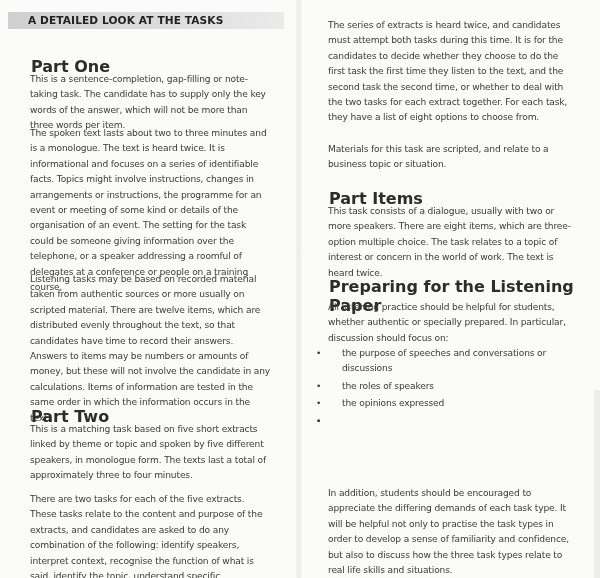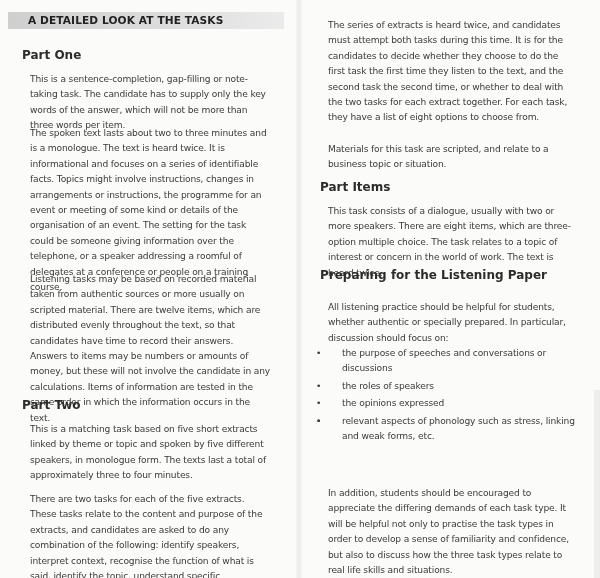--- a/index.html
+++ b/index.html
@@ -16,22 +16,22 @@
   .banner {
     position:absolute; left:8px; top:12px; width:276px; height:17px;
     background:linear-gradient(90deg,#cfcfcf 0%,#dcdcdc 55%,#ebebeb 100%);
   }
   .banner-text {
     position:absolute; left:18px; top:14px;
     font-family:"DejaVu Sans", sans-serif; font-weight:bold;
     font-size:10.6px; letter-spacing:0.1px; color:#222;margin-left:10px;
   }
   h3 {
-    margin:4px; font-family:"DejaVu Sans", sans-serif; font-weight:bold;
-    font-size:12px; color:#2c2c2c; position:absolute;
+    margin:13px; font-family:"DejaVu Sans", sans-serif; font-weight:bold;
+    font-size:16px; color:#2c2c2c; position:absolute;
   }
   p {
     margin:12px; font-size:9.1px; line-height:15.4px; position:absolute;
     letter-spacing:-0.15px;
   }
   ul { list-style:none; margin:0; padding:0; position:absolute; }
   li {
     position:relative; padding-left:26px; font-size:9.1px; line-height:15.4px;
     letter-spacing:-0.15px; margin-bottom:2px;
   }
@@ -73,17 +73,17 @@
   <p style="top:192px">This task consists of a dialogue, usually with two or more speakers. There are eight items, which are three-option multiple choice. The task relates to a topic of interest or concern in the world of work. The text is heard twice.</p>
 
   <h3 style="top:264px">Preparing for the Listening Paper</h3>
   <p style="top:288px">All listening practice should be helpful for students, whether authentic or specially prepared. In particular, discussion should focus on:</p>
 
   <ul style="top:346px; width:268px">
     <li><span class="bullet">•</span><span>the purpose of speeches and conversations or discussions</span></li>
     <li><span class="bullet">•</span><span>the roles of speakers</span></li>
     <li><span class="bullet">•</span><span>the opinions expressed</span></li>
     <li><span class="bullet">•</span></li>
-    <li><span class="bullet">•</span><span>relevant aspects of phonology such as stress, linking and weak forms, etc.</span></li>
+    <li><span class="bullet">•</span></li>
   </ul>
 
   <p style="top:474px">In addition, students should be encouraged to appreciate the differing demands of each task type. It will be helpful not only to practise the task types in order to develop a sense of familiarity and confidence, but also to discuss how the three task types relate to real life skills and situations.</p>
 </div>
 
 </body></html>

